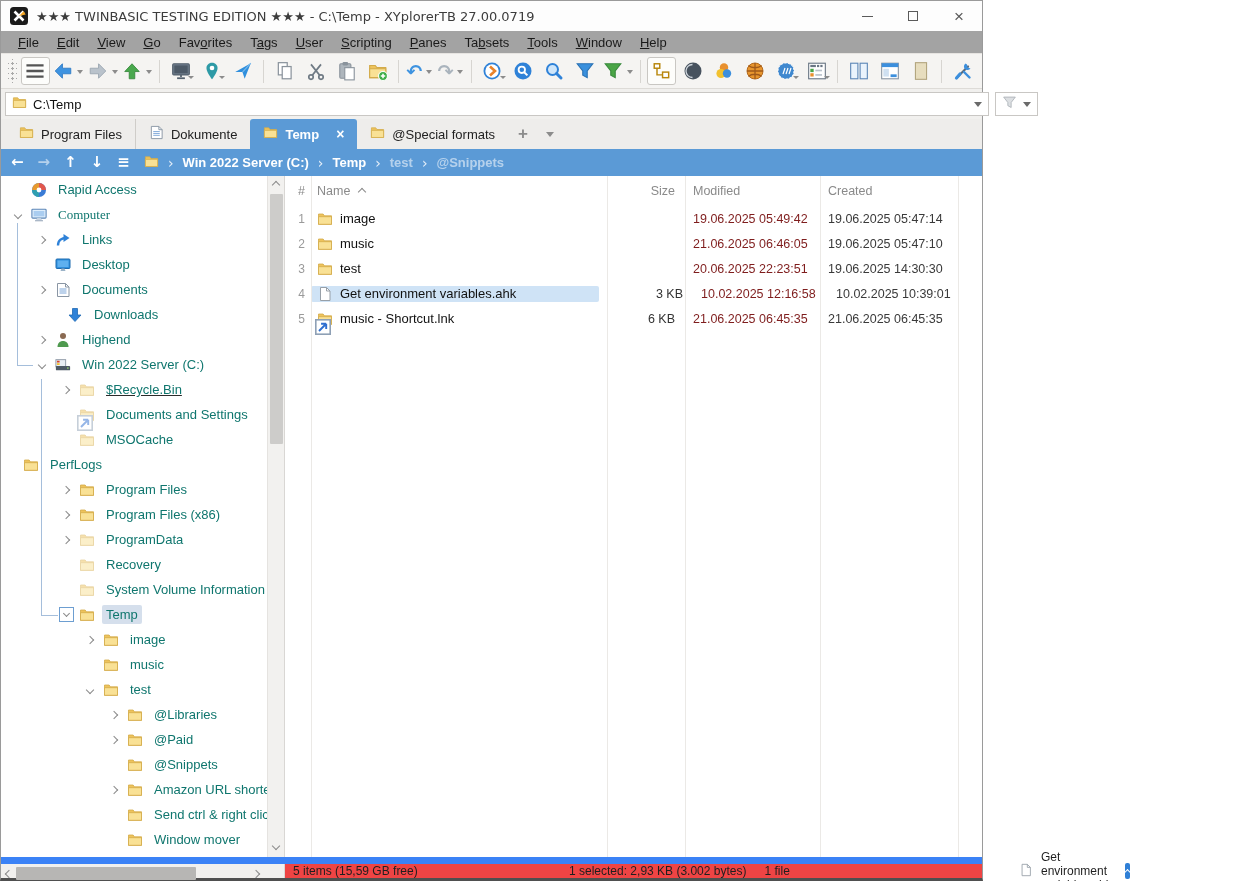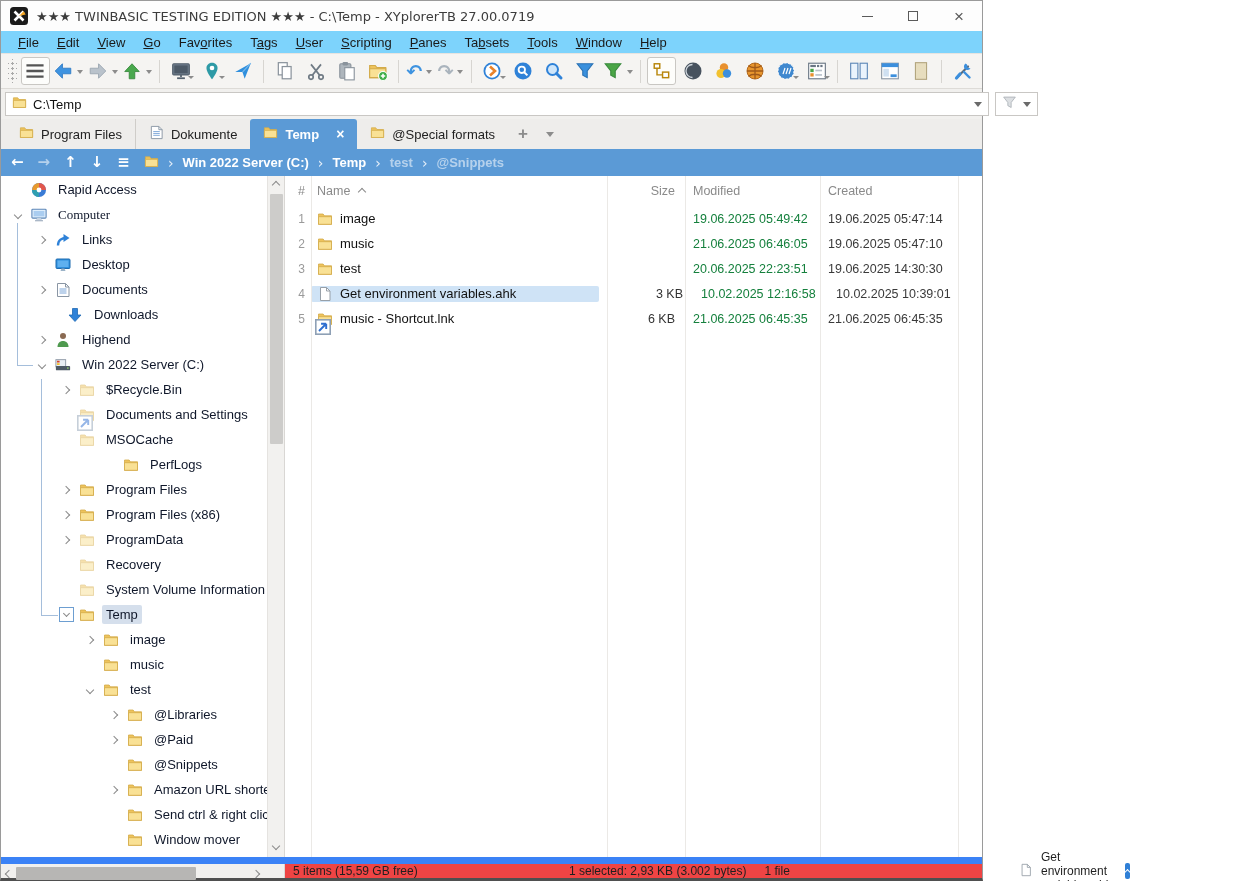--- a/index.html
+++ b/index.html
@@ -13,21 +13,21 @@
   .logo{width:18px;height:18px;display:inline-flex;margin-right:8px}
   .logo svg{width:18px;height:18px}
   .title{font-size:13px;color:#3c3c3c;font-family:"DejaVu Sans",sans-serif}
   .winctl{margin-left:auto;display:flex;height:100%}
   .wbtn{width:46px;height:100%;display:flex;align-items:center;justify-content:center;color:#5a5a5a;cursor:default}
   .g-min{display:block;width:11px;height:1px;background:#5a5a5a}
   .g-max{display:block;width:10px;height:10px;border:1px solid #5a5a5a}
   .g-close{font-size:17px;line-height:1;color:#5a5a5a}
 
   
-  .menubar{height:22px;display:flex;align-items:center;background:#7dd3fc;padding-left:8px;flex:0 0 auto}
+  .menubar{height:22px;display:flex;align-items:center;background:#a3a3a3;padding-left:8px;flex:0 0 auto}
   .menu-item{padding:2px 9px;color:#1a1a1a;cursor:default}
   .menu-item u{text-decoration:underline}
 
   
   .toolbar{height:36px;background:#f5f4f2;border-top:1px solid #e6e4e1;border-bottom:1px solid #dddbd7;display:flex;align-items:center;padding:0 4px;flex:0 0 auto}
   .tb-handle{width:10px;height:24px;margin:0 3px;background-image:radial-gradient(#a9a9a9 1px,transparent 1.2px);background-size:5px 5px;background-position:2px 2px}
   .tb-btn{position:relative;height:28px;min-width:29px;border:1px solid transparent;background:transparent;display:inline-flex;align-items:center;justify-content:center;padding:0 2px;margin:0 1px}
   .tb-btn.boxed,.tb-btn.pressed{background:#fdfdfb;border:1px solid #c9c7c3;border-radius:3px}
   .tb-btn .ic{display:inline-flex}
   .tb-btn .ic svg{width:20px;height:20px}
@@ -76,21 +76,21 @@
   .chev{display:inline-block;width:6px;height:6px;border-right:1.5px solid #8a8a8a;border-bottom:1.5px solid #8a8a8a}
   .chev.r{transform:rotate(-45deg)}
   .chev.d{transform:rotate(45deg)}
   .chev.u{transform:rotate(-135deg)}
   .chevbox{width:15px;height:15px;border:1px solid #6d9ed1;background:#fff;display:flex;align-items:center;justify-content:center}
   .chevbox .chev{width:5px;height:5px;margin-top:-2px}
   .icw{position:relative;display:inline-flex;margin-left:4px;flex:0 0 16px}
   .icw svg{width:16px;height:16px}
   .icw.pale{opacity:.5}
   .icw .ov{position:absolute;left:-2px;bottom:-1px;width:9px;height:9px}
-  .tlabel{margin-left:7px;padding:2px 4px;color:#0f172a}
+  .tlabel{margin-left:7px;padding:2px 4px;color:#0f766e}
   .tlabel.sel{background:#d5dfec;border-radius:2px}
   .guide{position:absolute;border-color:#a5bedb !important}
   .vscroll{position:absolute;right:0;top:0;bottom:0;width:17px;background:#f2f1ef;border-left:1px solid #e5e3e0}
   .vscroll .chev{position:absolute;left:5px}
   .vthumb{position:absolute;left:2px;width:13px;background:#cdccca;border-radius:1px}
 
   .file-panel{flex:1;position:relative;overflow:hidden}
   .list-header{height:30px;display:flex;align-items:center;color:#8a8a8a;font-size:12.5px}
   .hc{display:flex;align-items:center;height:100%}
   .hc0{flex:0 0 26px;justify-content:flex-end;padding-right:6px}
@@ -102,21 +102,21 @@
   .col-line{position:absolute;top:0;bottom:0;width:1px;background:#ebe9e6}
   .file-rows{position:relative}
   .file-row{height:25px;display:flex;align-items:center}
   .c-num{flex:0 0 26px;text-align:right;padding-right:6px;color:#9a9a9a;font-size:12px}
   .c-name{flex:0 0 296px;display:flex;align-items:center;padding-left:4px;margin-right:0}
   .c-name .icw{margin-left:2px}
   .c-name.sel{background:#cfe3f6;border-radius:2px;flex-basis:288px;margin-right:8px}
   .fname{margin-left:7px;color:#111}
   .c-size{flex:0 0 78px;text-align:right;padding-right:10px;color:#333;font-size:12.5px}
   .c-size.shrunk{flex-basis:86px}
-  .c-mod{flex:0 0 135px;padding-left:8px;color:#15803d;font-size:12.5px}
+  .c-mod{flex:0 0 135px;padding-left:8px;color:#7f1d1d;font-size:12.5px}
   .c-cre{flex:0 0 138px;padding-left:8px;color:#3a3a3a;font-size:12.5px}
 
   
   .bottombar{flex:1;min-height:20px;background:#ef4444;border-top:7px solid #3b82f6;display:flex;align-items:center;font-size:12px;color:#1f1f1f}
   .hscroll{flex:0 0 284px;height:100%;position:relative;border-right:1px solid #d9d7d4;background:#f1f0ee}
   .hscroll .chev{position:absolute;top:7px}
   .hthumb{position:absolute;top:3px;left:15px;width:180px;height:13px;background:#b7b6b4;border-radius:1px}
   .st{display:flex;align-items:center;height:100%;padding:0 8px}
   .st1{flex:0 0 276px}
   .st2{flex:0 0 444px;gap:18px}
@@ -599,21 +599,21 @@
               <svg viewBox="0 0 18 14">
                 <rect x="1" y="1" width="11" height="8" fill="#e8eef4" stroke="#8a96a4"></rect>
                 <rect x="2.2" y="2.2" width="3" height="2" fill="#d2452f"></rect>
                 <rect x="2.2" y="5" width="3" height="2" fill="#f2c12e"></rect>
                 <rect x="1" y="8" width="16" height="5" rx="1" fill="#4d5a66"></rect>
                 <circle cx="14.5" cy="10.5" r=".9" fill="#9fe06c"></circle>
               </svg>
             </span>
             <span class="tlabel">Win 2022 Server (C:)</span>
           </div>
-          <div class="tree-row" style="padding-left: 56px;">
+          <div class="tree-row" style="padding-left: 56px; text-decoration: underline;">
             <span class="slot">
               <span class="chev r"></span>
             </span>
             <span class="icw pale">
               <svg viewBox="0 0 16 16">
                 <path d="M1.5 3h4.6L7.5 4.8h7V13.3H1.5z" fill="#eec35c" stroke="#d3ab4a" stroke-width=".8"></path>
                 <path d="M1.5 5.7h13v7.6h-13z" fill="#f9e195" stroke="#d3ab4a" stroke-width=".8"></path>
               </svg>
             </span>
             <span class="tlabel">$Recycle.Bin</span>
@@ -635,21 +635,21 @@
           <div class="tree-row" style="padding-left: 56px;">
             <span class="slot"></span>
             <span class="icw pale">
               <svg viewBox="0 0 16 16">
                 <path d="M1.5 3h4.6L7.5 4.8h7V13.3H1.5z" fill="#eec35c" stroke="#d3ab4a" stroke-width=".8"></path>
                 <path d="M1.5 5.7h13v7.6h-13z" fill="#f9e195" stroke="#d3ab4a" stroke-width=".8"></path>
               </svg>
             </span>
             <span class="tlabel">MSOCache</span>
           </div>
-          <div class="tree-row" style="padding-left: 56px; margin-left: 44px;">
+          <div class="tree-row" style="">
             <span class="slot"></span>
             <span class="icw">
               <svg viewBox="0 0 16 16">
                 <path d="M1.5 3h4.6L7.5 4.8h7V13.3H1.5z" fill="#eec35c" stroke="#d3ab4a" stroke-width=".8"></path>
                 <path d="M1.5 5.7h13v7.6h-13z" fill="#f9e195" stroke="#d3ab4a" stroke-width=".8"></path>
               </svg>
             </span>
             <span class="tlabel">PerfLogs</span>
           </div>
           <div class="tree-row" style="padding-left: 56px;">

